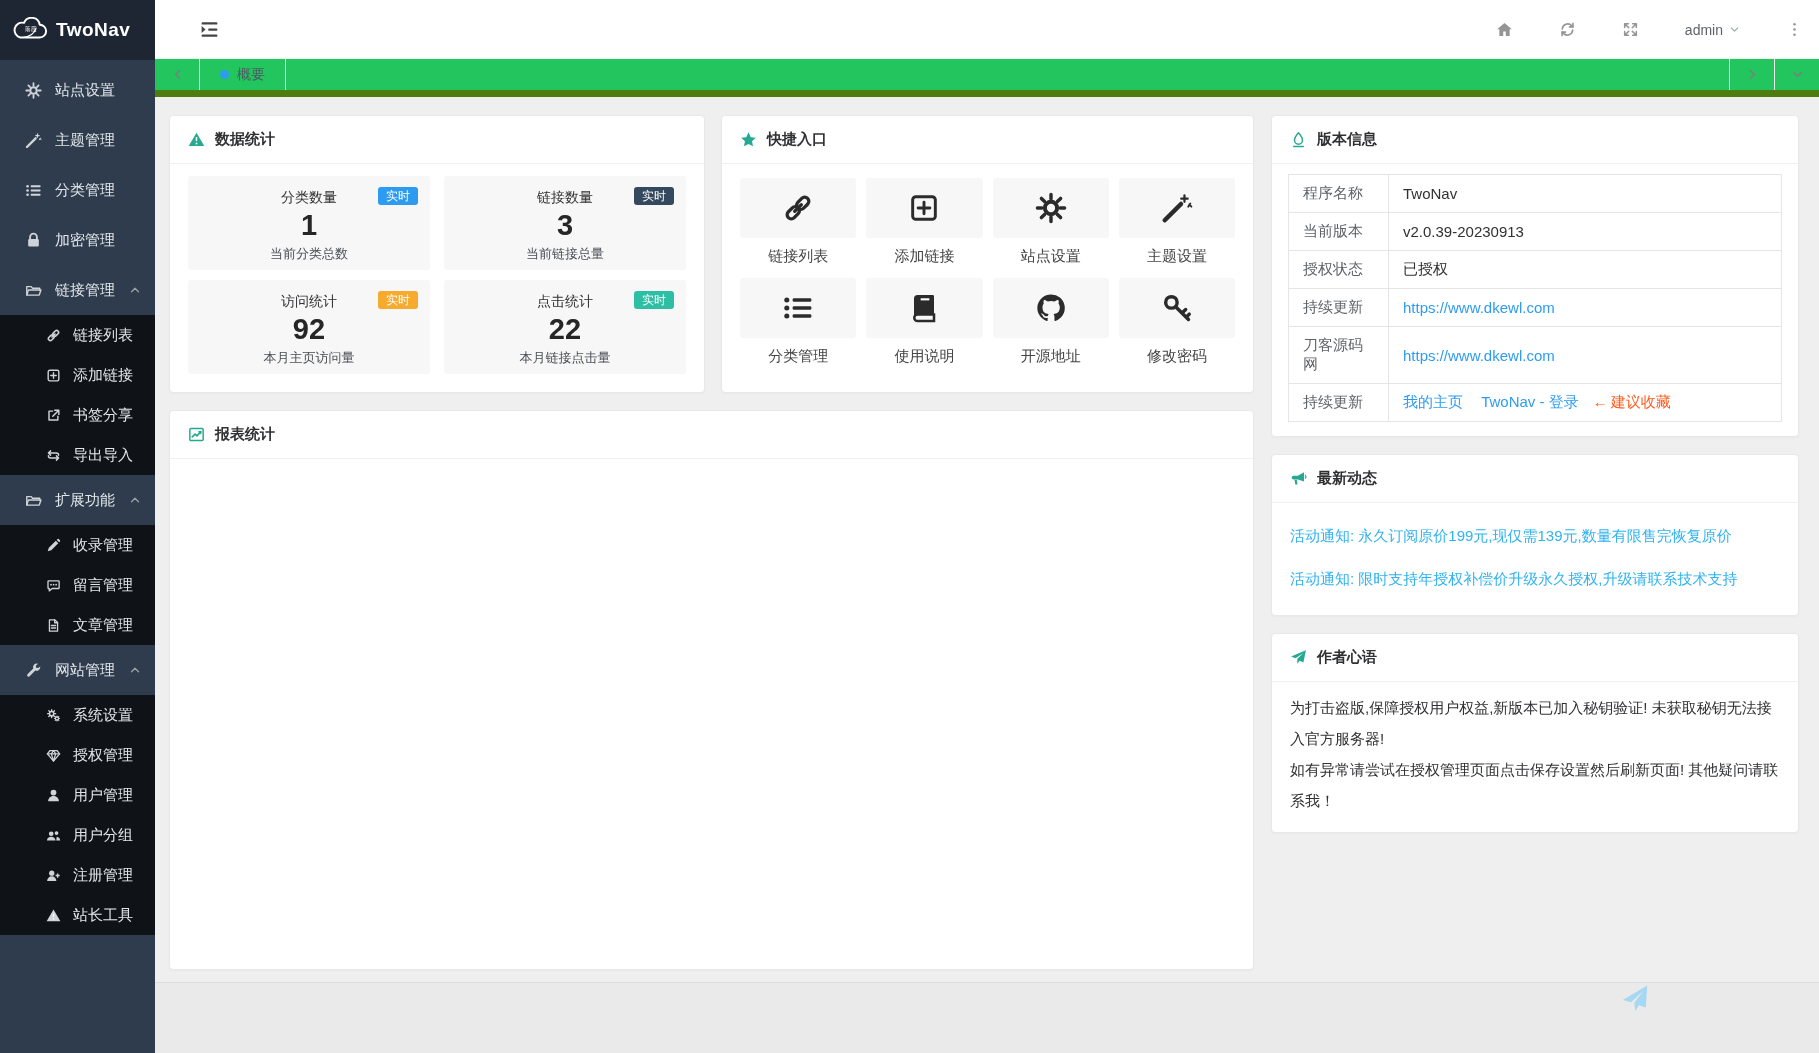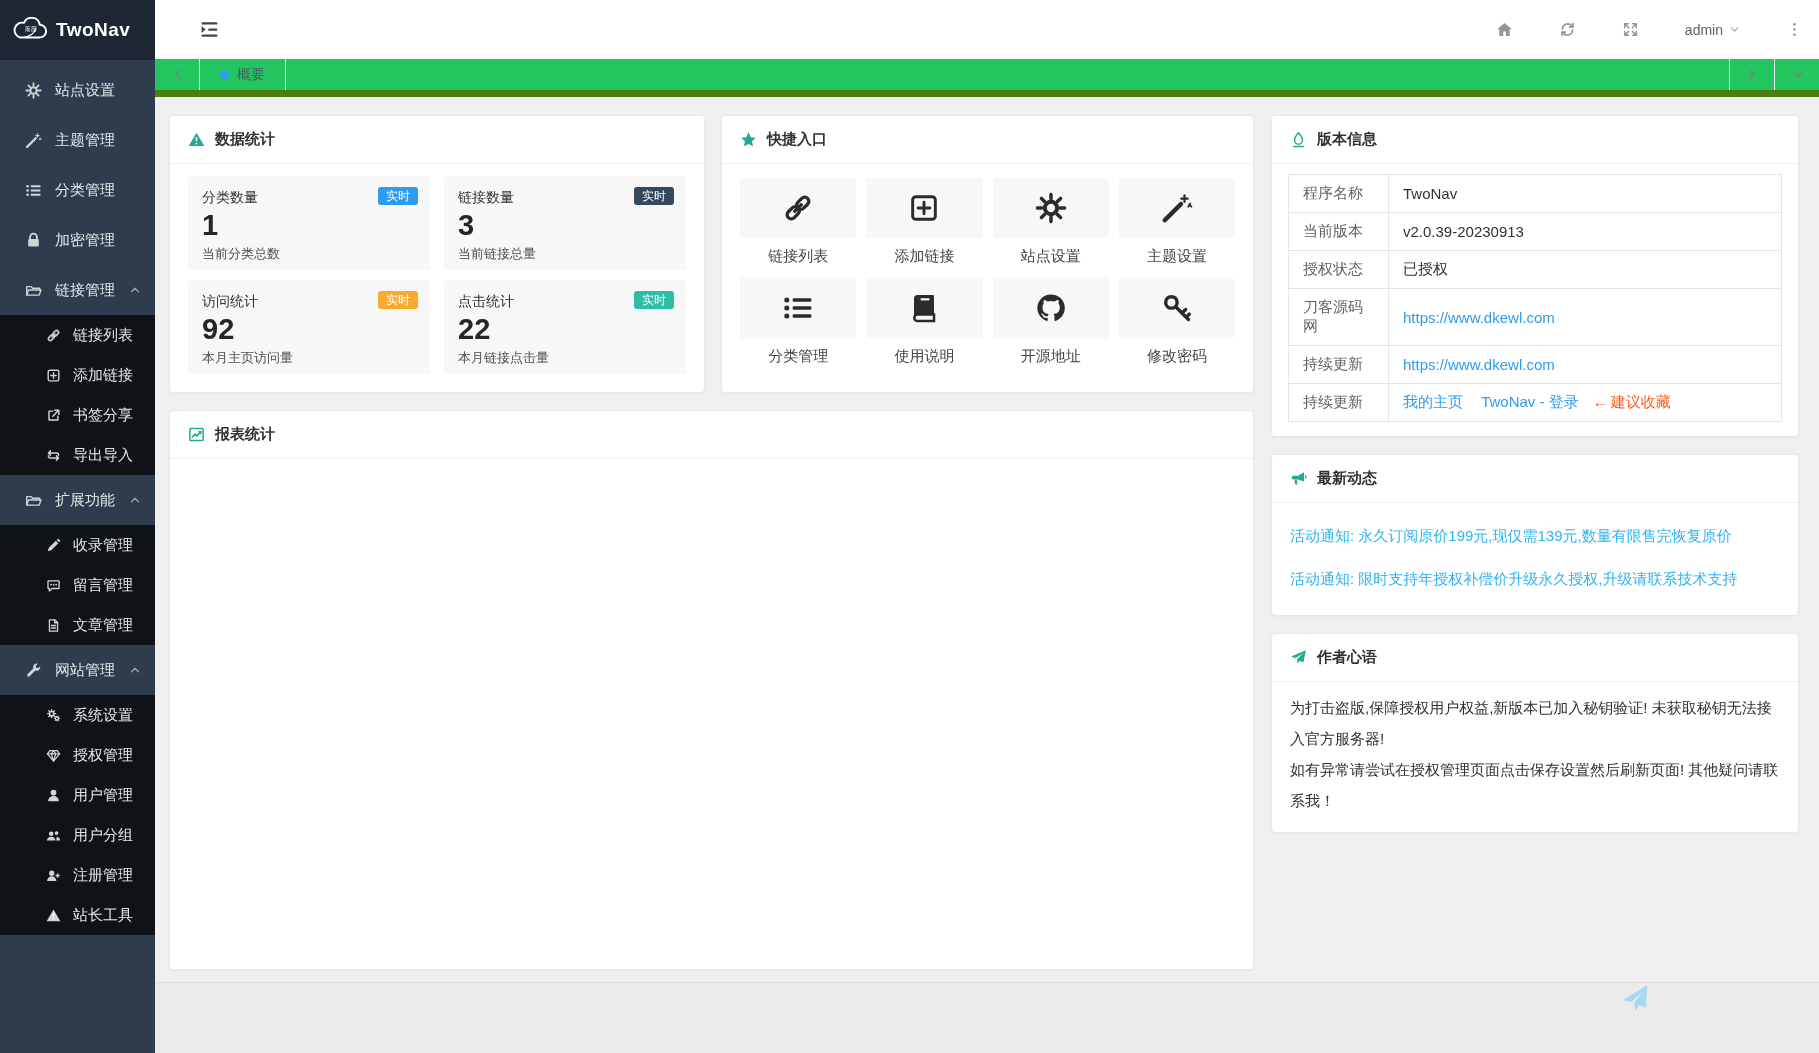--- a/index.html
+++ b/index.html
@@ -45,21 +45,21 @@
 
   .card { background:#fff; border:1px solid #e8e8e8; border-radius:4px; box-shadow:0 1px 2px rgba(0,0,0,.03); margin-bottom:17px; }
   .card-hd { height:48px; display:flex; align-items:center; gap:10px; padding:4px 18px; border-bottom:1px solid #f0f0f0; }
   .card-hd .cicon { width:17px; height:17px; color:#26a993; display:inline-flex; flex:none; }
   .card-hd h3 { font-size:15px; color:#303133; font-weight:bold; }
 
   .row-top { display:flex; gap:16px; }
   .card-stats { width:536px; flex:none; }
   .card-quick { flex:1; }
 
-  .stats-grid { display:grid; grid-template-columns:1fr 1fr; gap:10px 14px; padding:12px 18px 18px; }
+  .stats-grid { display:grid; grid-template-columns:1fr 1fr; gap:10px 14px; padding:12px 18px 18px;text-align:center; }
   .stat-box { background:#f7f7f7; border-radius:3px; height:94px; padding:13px 14px; position:relative; }
   .stat-label { font-size:14px; color:#303133; }
   .stat-num { font-size:29px; font-weight:bold; color:#262626; line-height:1.2; margin-top:1px; }
   .stat-sub { font-size:13px; color:#4a4f54; margin-top:2px; }
   .badge { position:absolute; top:11px; right:12px; color:#fff; font-size:12px; padding:3px 8px; border-radius:3px; line-height:1; }
 
   .quick-grid { display:grid; grid-template-columns:repeat(4,1fr); gap:12px 10px; padding:14px 18px 16px; }
   .quick-item { cursor:pointer; text-align:center; }
   .quick-box { background:#f7f7f7; border-radius:3px; height:60px; display:flex; align-items:center; justify-content:center; }
   .quick-box .qi { width:32px; height:32px; color:#2b2b2b; display:inline-flex; }
@@ -588,25 +588,25 @@
               </tr>
               <tr>
                 <td class="vl">当前版本</td>
                 <td class="vv">v2.0.39-20230913</td>
               </tr>
               <tr>
                 <td class="vl">授权状态</td>
                 <td class="vv">已授权</td>
               </tr>
               <tr>
-                <td class="vl">刀客源码网</td>
+                <td class="vl">持续更新</td>
                 <td class="vv"><a class="blue">https://www.dkewl.com</a></td>
               </tr>
               <tr>
-                <td class="vl">持续更新</td>
+                <td class="vl">刀客源码网</td>
                 <td class="vv"><a class="blue">https://www.dkewl.com</a></td>
               </tr>
               <tr>
                 <td class="vl">持续更新</td>
                 <td class="vv">
                   <a class="blue vlink-gap">我的主页</a>
                   <a class="blue">TwoNav - 登录</a>
                   <span class="vnote"><span class="arr">←</span><span>建议收藏</span></span>
                 </td>
               </tr>

